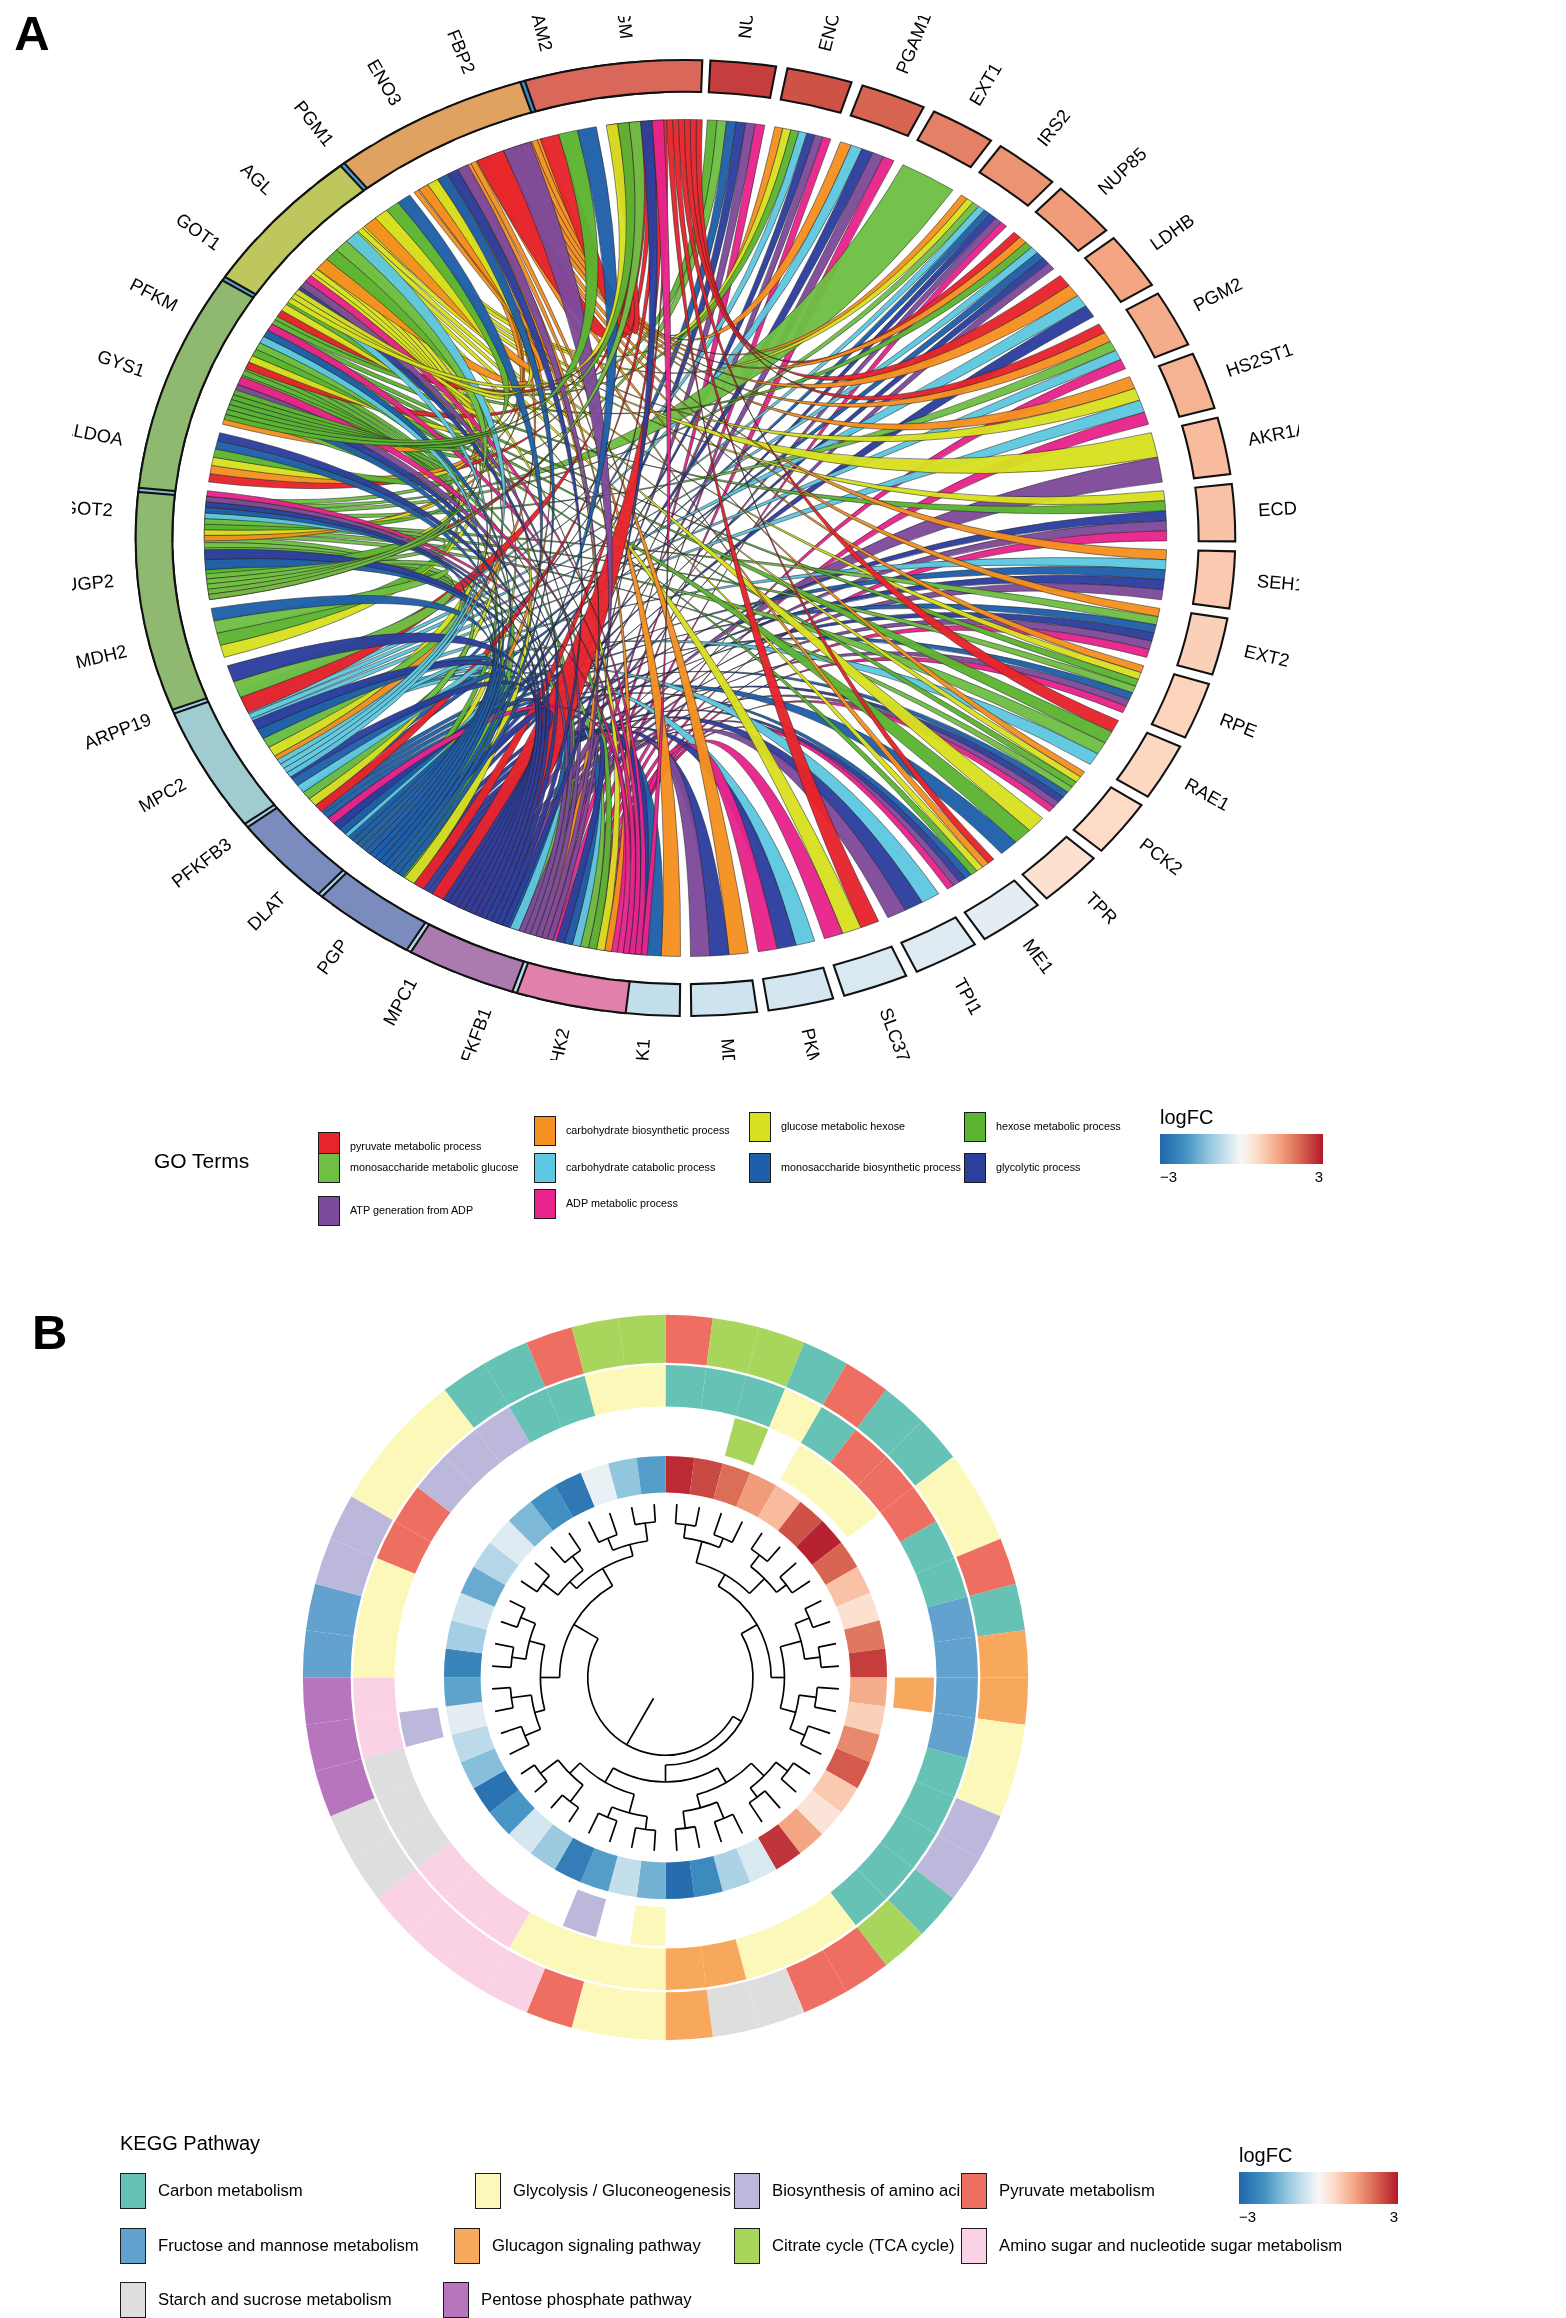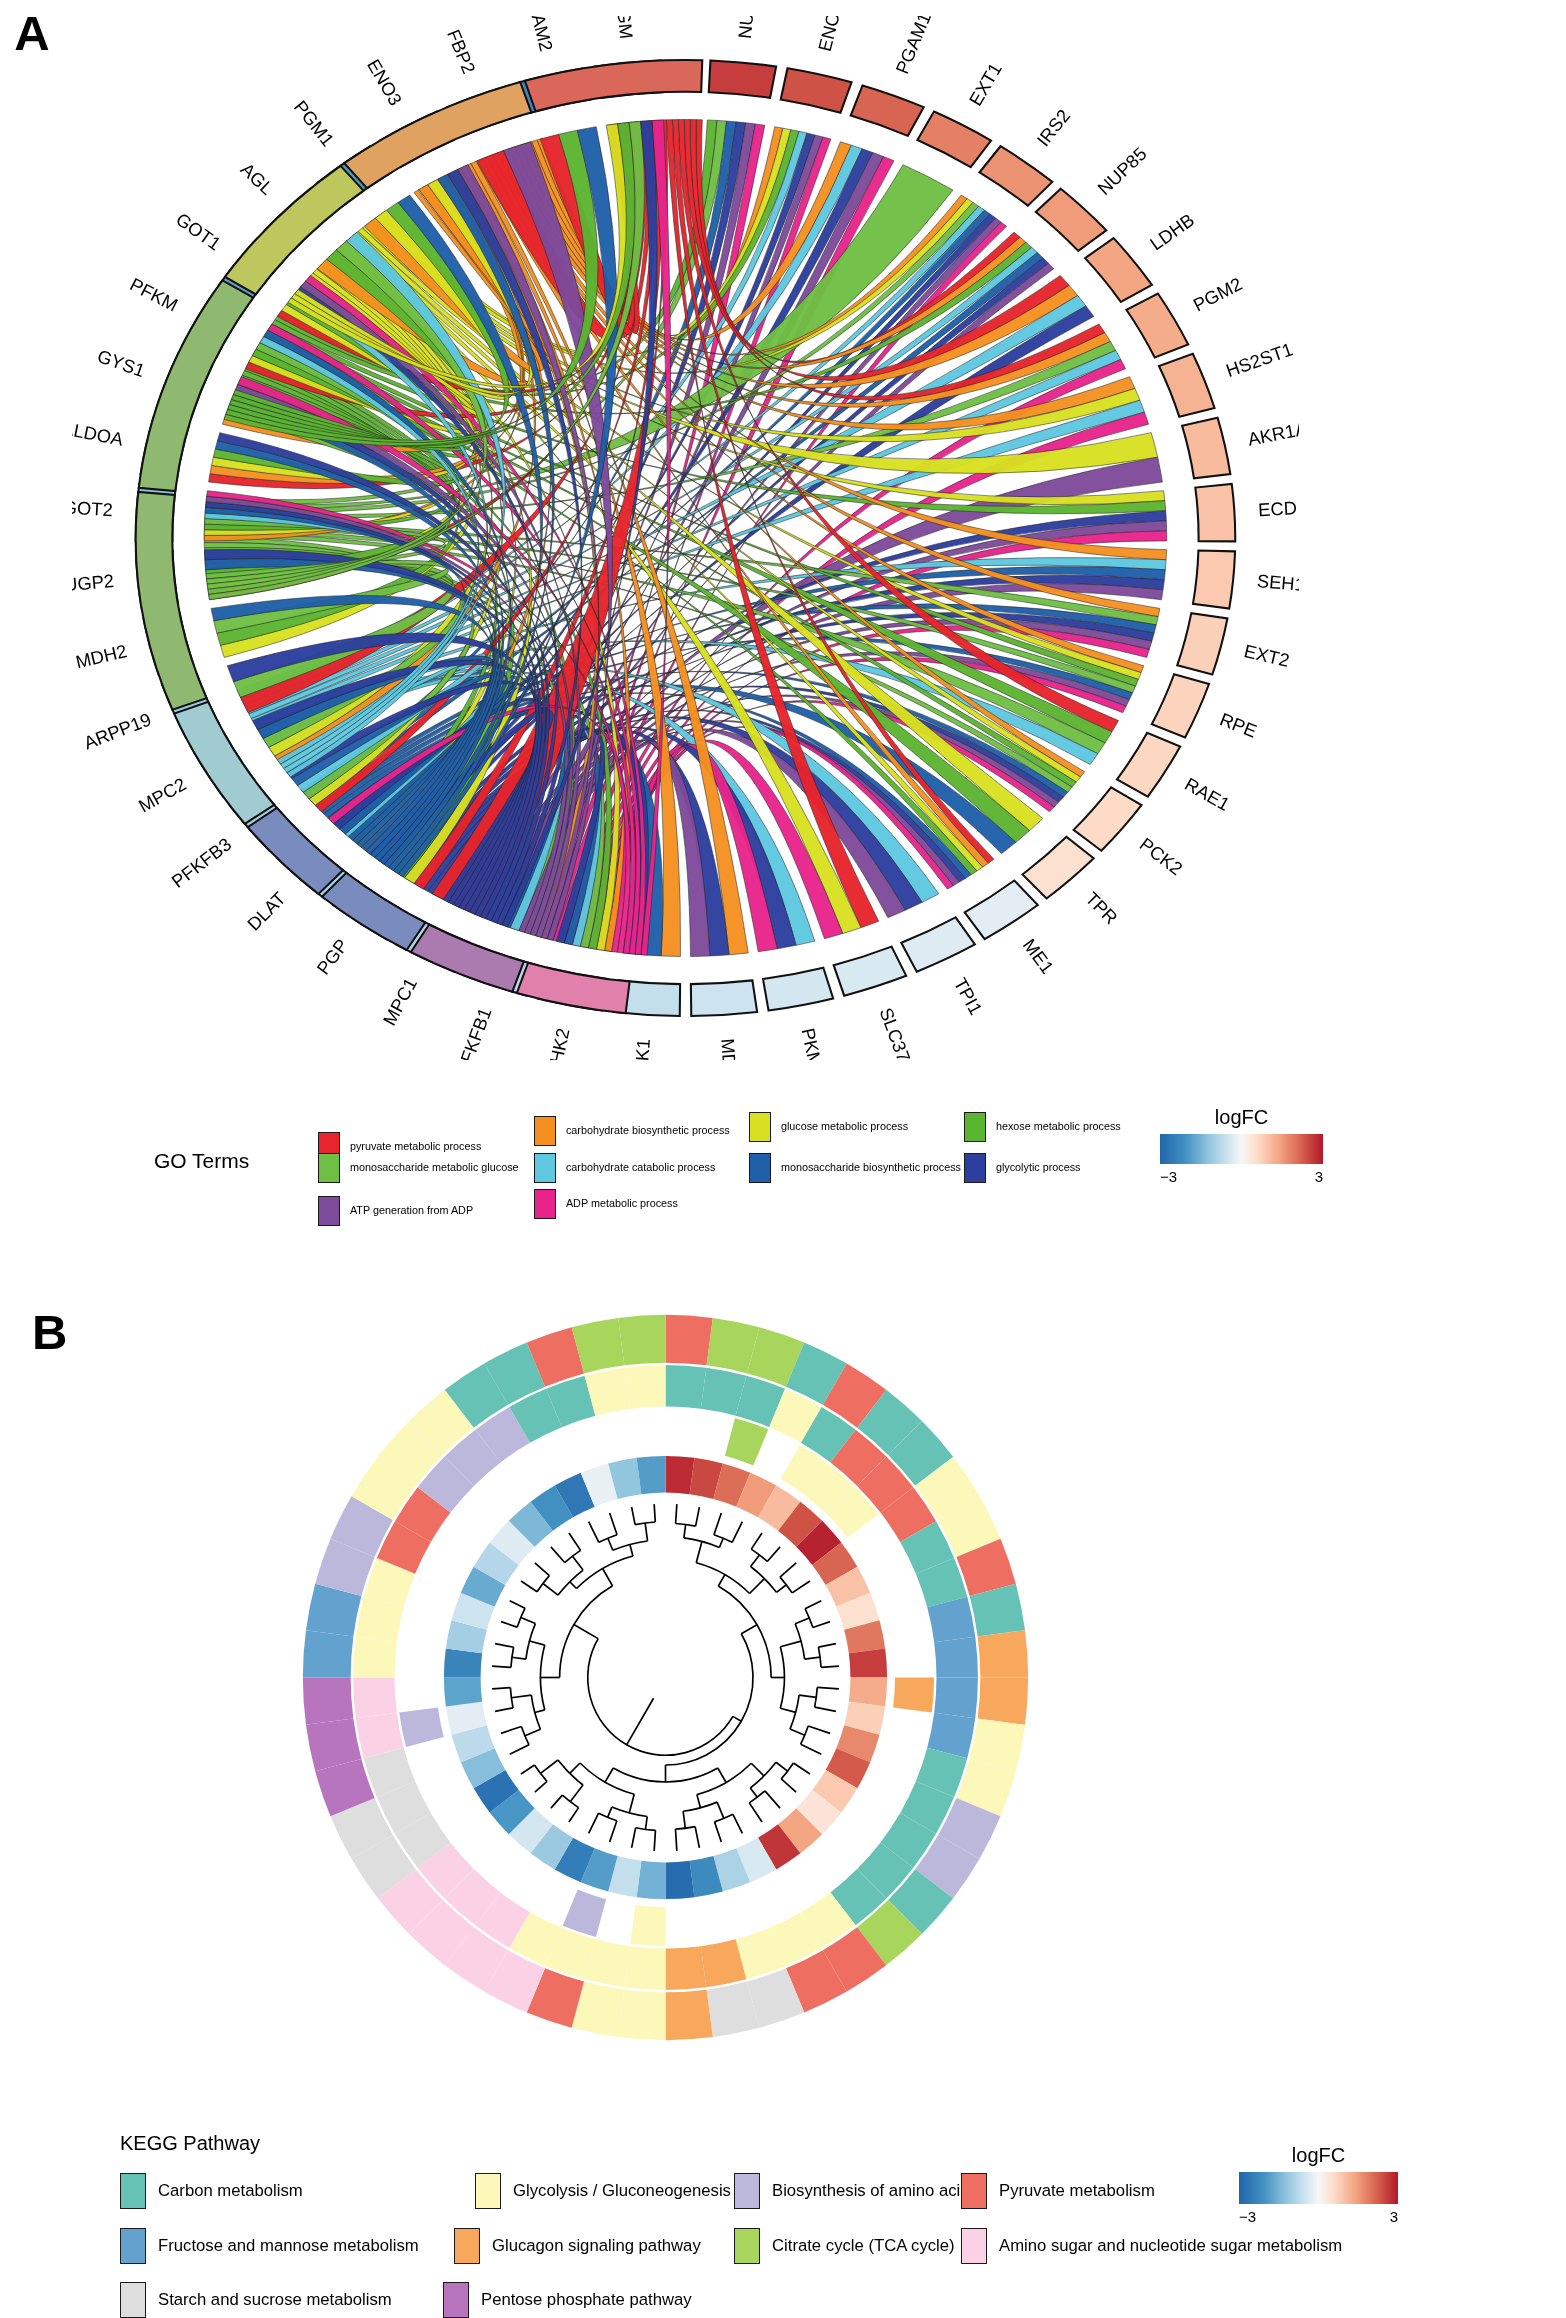--- a/index.html
+++ b/index.html
@@ -27,21 +27,21 @@
   }
   .go-item{position:absolute;display:flex;align-items:center;}
   .go-swatch{
     width:21.5px;height:29.5px;border:1.6px solid #1a1a1a;box-sizing:border-box;
     flex:0 0 auto;
   }
   .go-label{font-size:10.8px;margin-left:10.4px;white-space:nowrap;line-height:1.1;}
 
   
   .logfc-wrap{position:absolute;}
-  .logfc-title{font-size:20px;text-align:center;margin-bottom:4.8px;}
+  .logfc-title{font-size:20px;margin-bottom:4.8px;}
   .logfc-bar{
     height:32px;border:0;
     background:linear-gradient(to right,
       #2166ac 0%, #4393c3 16%, #92c5de 30%, #d1e5f0 42%,
       #f7f7f7 50%, #fddbc7 60%, #f4a582 73%, #d6604d 87%, #b2182b 100%);
   }
   .logfc-ticks{display:flex;justify-content:space-between;font-size:15px;margin-top:4px;}
 
   #logfcA{left:1160px;top:1106px;width:163px;}
   #logfcA .logfc-bar{height:30px;}
@@ -387,21 +387,21 @@
   <div class="go-item" style="left:175px;top:4px;margin-top:20px;">
     <span class="go-swatch" style="background: rgb(232, 36, 44);"></span>
     <span class="go-label">pyruvate metabolic process</span>
   </div>
   <div class="go-item" style="left:391px;top:8px;">
     <span class="go-swatch" style="background: rgb(245, 144, 32);"></span>
     <span class="go-label">carbohydrate biosynthetic process</span>
   </div>
   <div class="go-item" style="left:606px;top:4px;">
     <span class="go-swatch" style="background: rgb(217, 224, 33);"></span>
-    <span class="go-label">glucose metabolic process</span>
+    <span class="go-label">glucose metabolic hexose</span>
   </div>
   <div class="go-item" style="left:821px;top:4px;">
     <span class="go-swatch" style="background: rgb(92, 181, 49);"></span>
     <span class="go-label">hexose metabolic process</span>
   </div>
 
   <div class="go-item" style="left:175px;top:45px;">
     <span class="go-swatch" style="background: rgb(111, 191, 68);"></span>
     <span class="go-label">monosaccharide metabolic glucose</span>
   </div>

